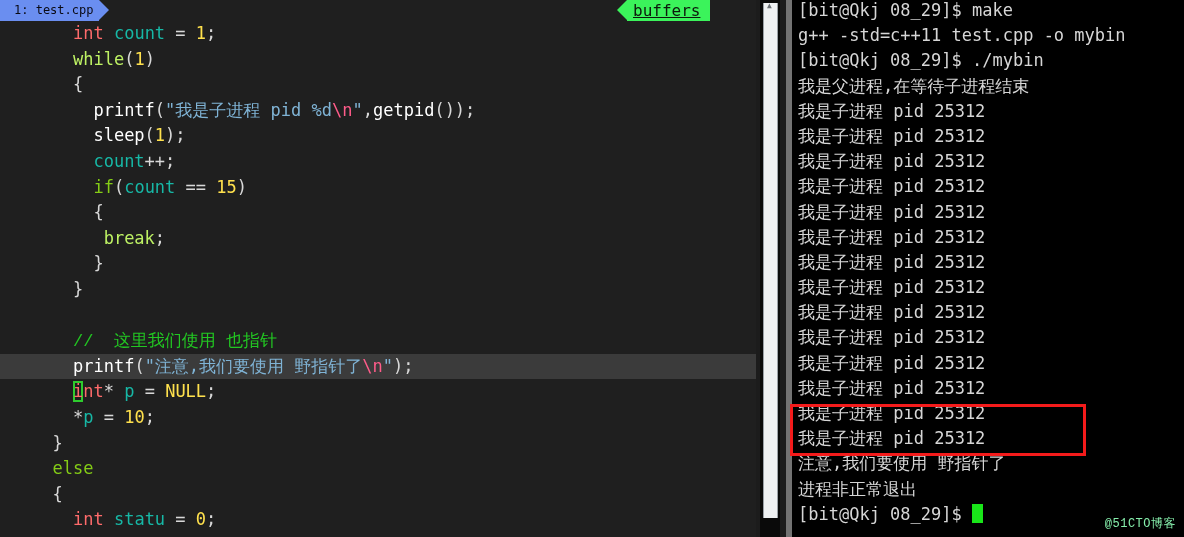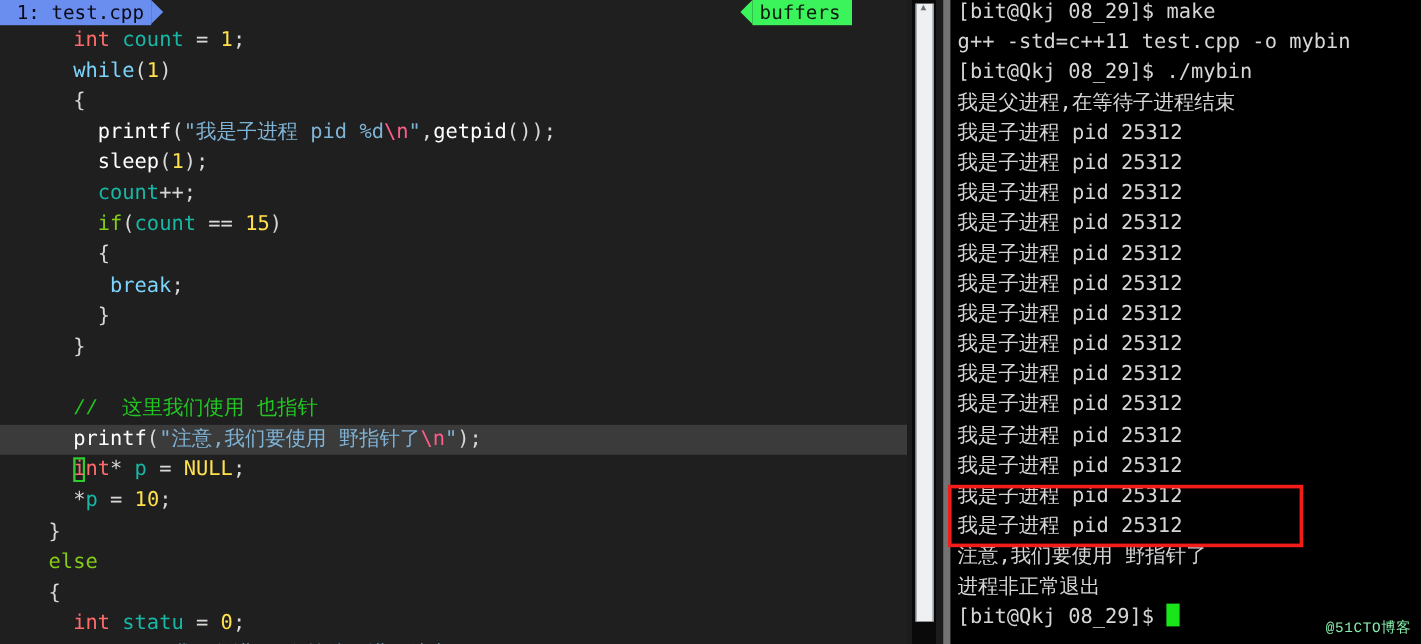--- a/index.html
+++ b/index.html
@@ -40,21 +40,21 @@
     background: #1f1f1f;
   }
   .tab-file {
     position: absolute;
     left: 0; top: 0;
     height: 21px;
     display: flex;
     align-items: center;
     background: #6a8ef0;
     color: #0a0a14;
-    font-size: 16px;
+    font-size: 12px;
     line-height: 21px;
     padding: 0 6px 0 14px;
     letter-spacing: 0px;
     white-space: nowrap;
   }
   .tab-file::after {
     content: "";
     position: absolute;
     right: -10px; top: 0;
     width: 0; height: 0;
@@ -67,20 +67,21 @@
     left: 627px; top: 0;
     height: 21px;
     display: flex;
     align-items: flex-end;
     background: #3bf35b;
     color: #0d1a0d;
     font-size: 16px;
     line-height: 21px;
     padding: 0 10px 0 6px;
     white-space: nowrap;
+    text-decoration: underline;
   }
   .tab-buffers::before {
     content: "";
     position: absolute;
     left: -10px; top: 0;
     width: 0; height: 0;
     border-top: 10.5px solid transparent;
     border-bottom: 10.5px solid transparent;
     border-right: 10px solid #3bf35b;
   }
@@ -91,29 +92,29 @@
     left: 0; top: 21px;
     width: 756px;
     height: 516px;
     font-size: 17px;
     line-height: 25.6px;
     white-space: pre;
     overflow: hidden;
   }
   .cline {
     height: 25.6px;
-    padding-left: 20px;
+    padding-left: 32px;
     white-space: pre;
   }
   .cline.hl {
     background: #3b3b3b;
   }
   
   .t-kw      { color: #ff6b6b; }   
-  .t-ctrl    { color: #7dd3fc; }   
+  .t-ctrl    { color: #bef264; }   
   .t-cond    { color: #84cc16; }   
   .t-id      { color: #17b8a6; }   
   .t-fn      { color: #ffffff; }   
   .t-num     { color: #ffe14d; }   
   .t-str     { color: #7fb3d5; }   
   .t-esc     { color: #ff5c8a; }   
   .t-punct   { color: #d8d8d8; }   
   .t-cmt     { color: #22c722; font-family: Liberation Mono, monospace; }   
   .t-op      { color: #d8d8d8; }
   .cursor-box {

